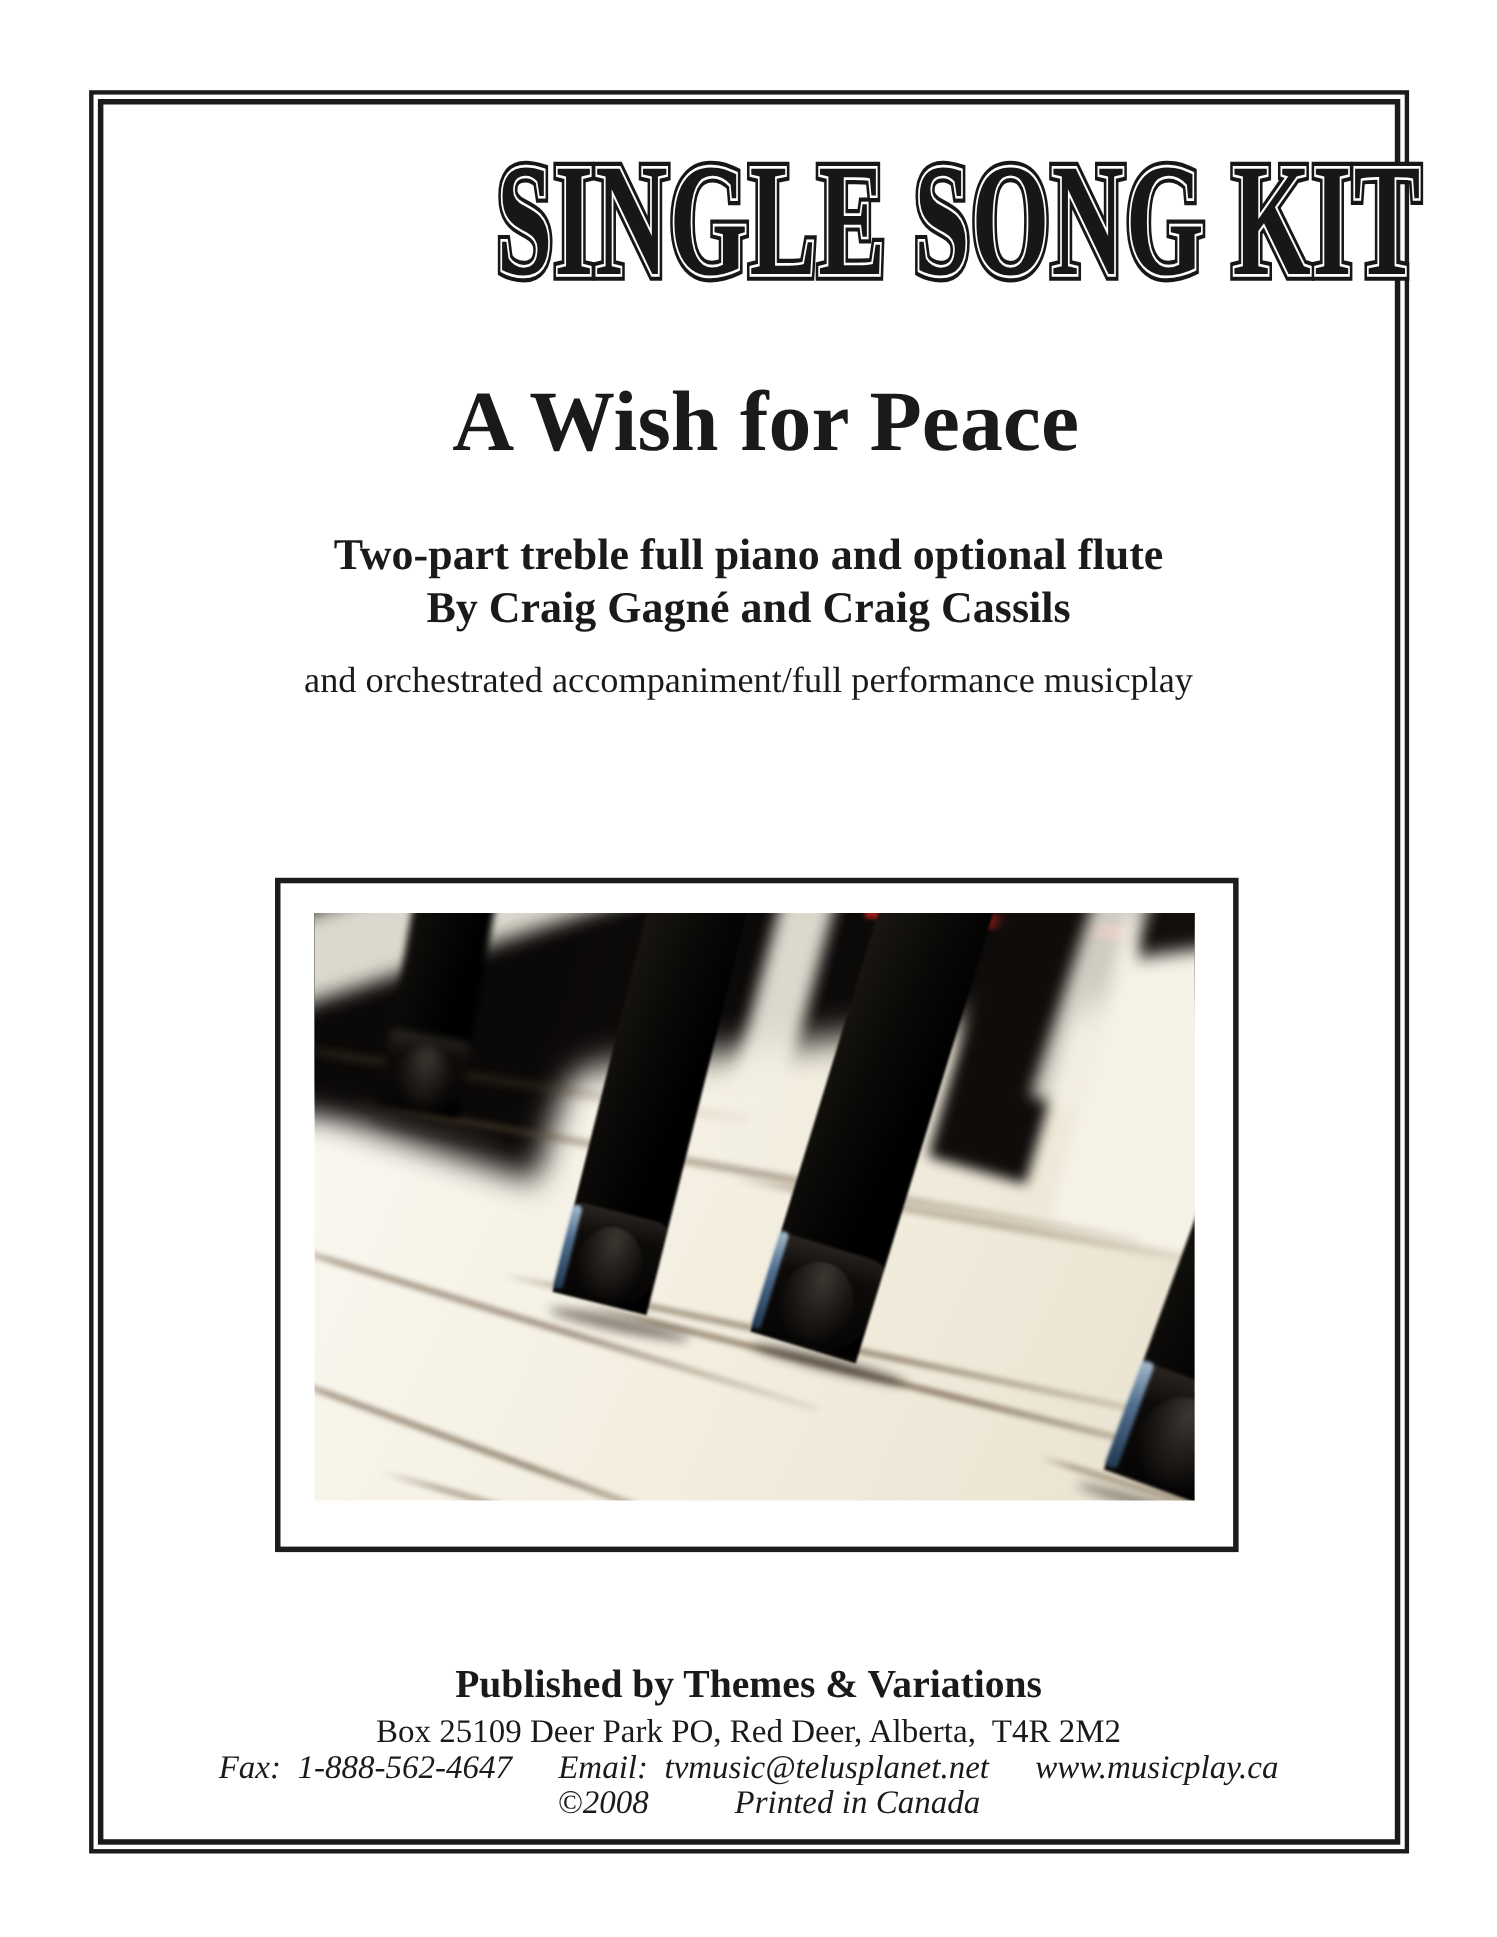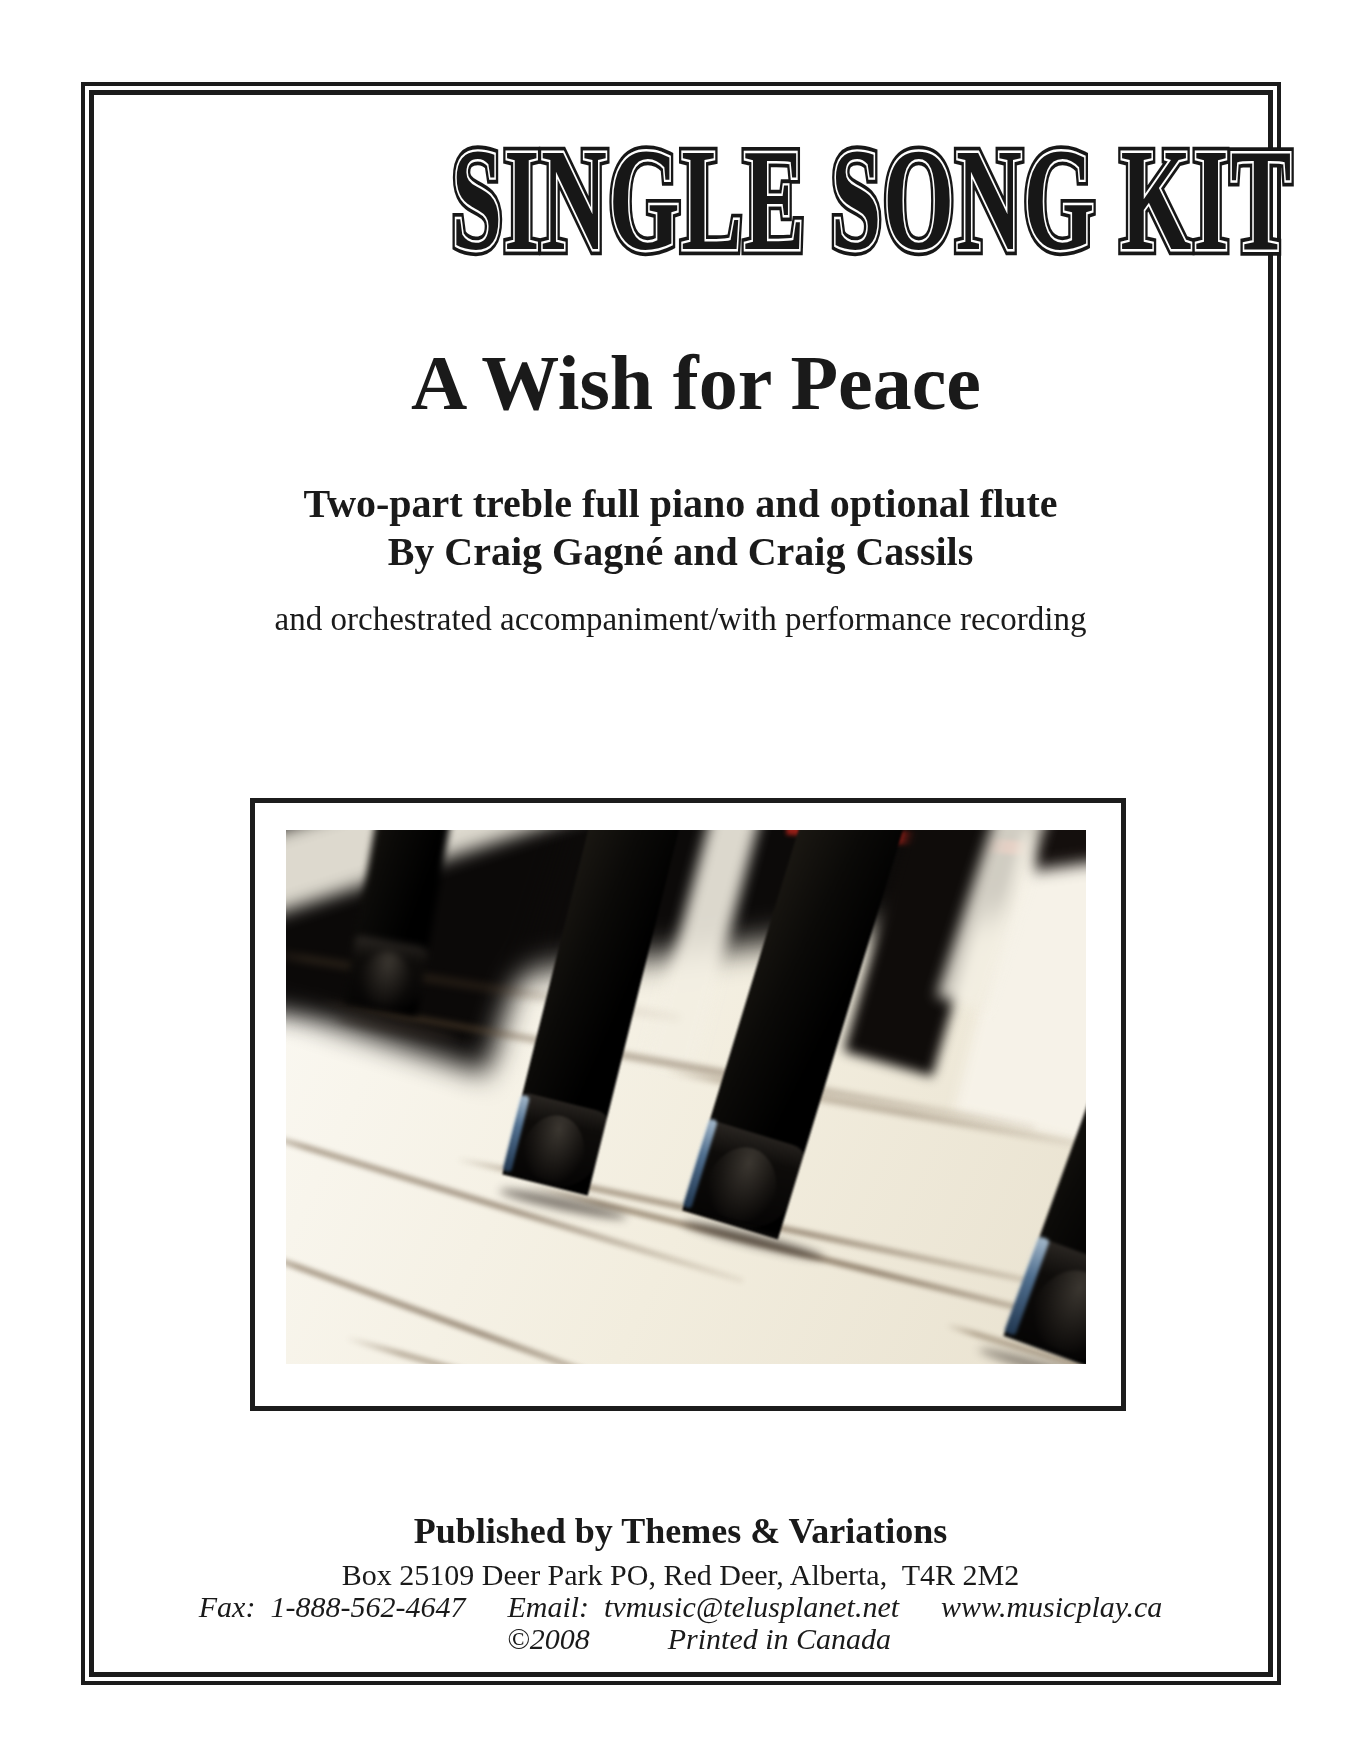--- a/index.html
+++ b/index.html
@@ -116,21 +116,21 @@
   </div>
 
   <div class="song-title">A Wish for Peace</div>
 
   <div class="subtitle">
     <div>Two-part treble full piano and optional flute</div>
     <div>By Craig Gagné and Craig Cassils</div>
   </div>
 
   <div class="includes">
-    <div>and orchestrated accompaniment/with performance recording</div>
+    <div>and orchestrated accompaniment/full performance musicplay</div>
   </div>
 
   <div class="photo-frame">
     <div class="photo">
       <div class="p-darktop"></div>
       <div class="p-corner"></div>
       <div class="p-streak-a"></div>
       <div class="p-red"></div>
       <div class="p-key5"></div>
       <div class="p-light-r"></div>

